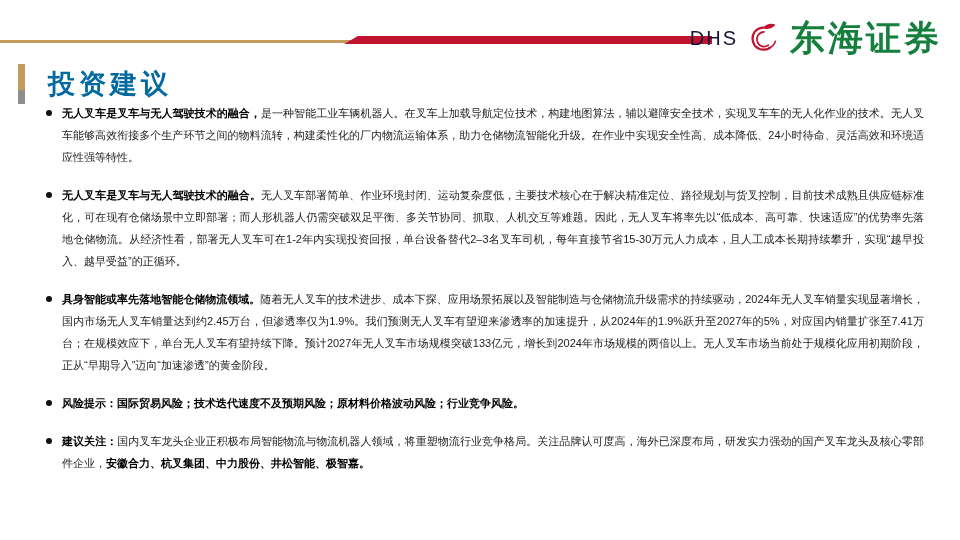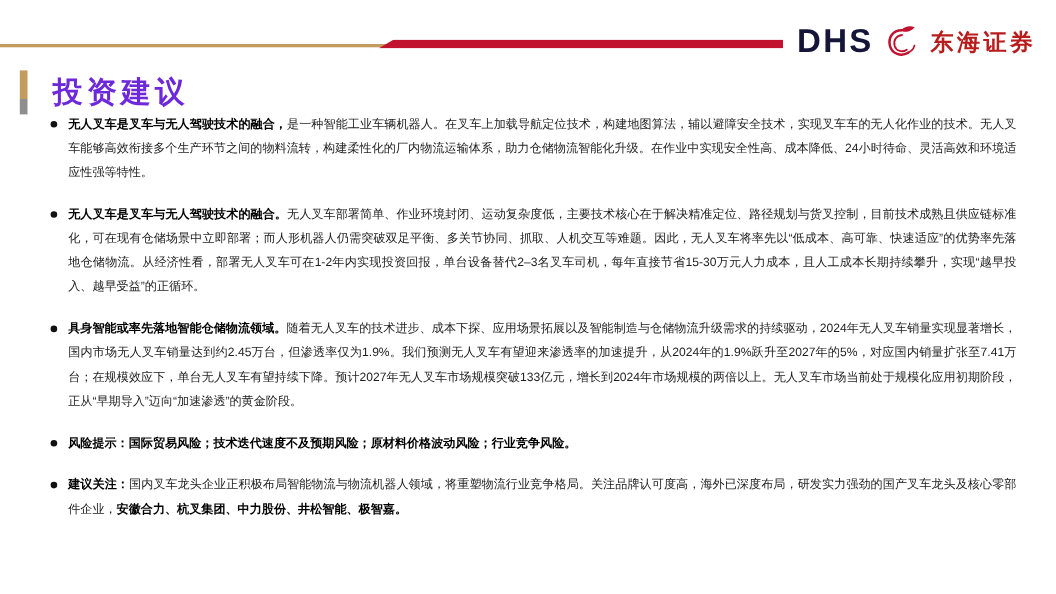--- a/index.html
+++ b/index.html
@@ -23,40 +23,40 @@
     background:var(--red,#C1122F);
     clip-path:polygon(14px 0,100% 0,100% 100%,0 100%);
   }
   
   .logo{
     position:absolute;top:16px;right:18px;
     display:flex;align-items:center;gap:7px;
     height:44px;
   }
   .logo .dhs{
-    font-size:30px;font-weight:bold;letter-spacing:2px;
+    font-size:20px;font-weight:normal;letter-spacing:2px;
     color:var(--navy,#15153A);
   }
   .logo .bird{width:38px;height:38px;display:block;}
   .logo .cn{
-    font-size:21px;font-weight:bold;letter-spacing:3px;
-    color:#b91c1c;
+    font-size:35px;font-weight:bold;letter-spacing:3px;
+    color:#15803d;
     font-family:"Liberation Serif","DejaVu Serif",serif;
   }
   
   .title-row{
     position:absolute;top:64px;left:18px;
     display:flex;align-items:center;
   }
   .title-bar{
     width:7px;height:40px;margin-right:23px;
     background:linear-gradient(to bottom,var(--gold,#C49B5E) 0 64%,var(--gray,#8E8E8E) 64% 100%);
   }
   .page-title{
-    font-size:27px;font-weight:900;color:#6d28d9;
+    font-size:27px;font-weight:900;color:#0369a1;
     letter-spacing:4px;
     font-family:"Liberation Sans","DejaVu Sans",sans-serif;
   }
   
   .bullets{
     position:absolute;top:102px;left:44px;right:36px;
     margin:0;padding:0;list-style:none;
   }
   .bullets li{
     position:relative;

